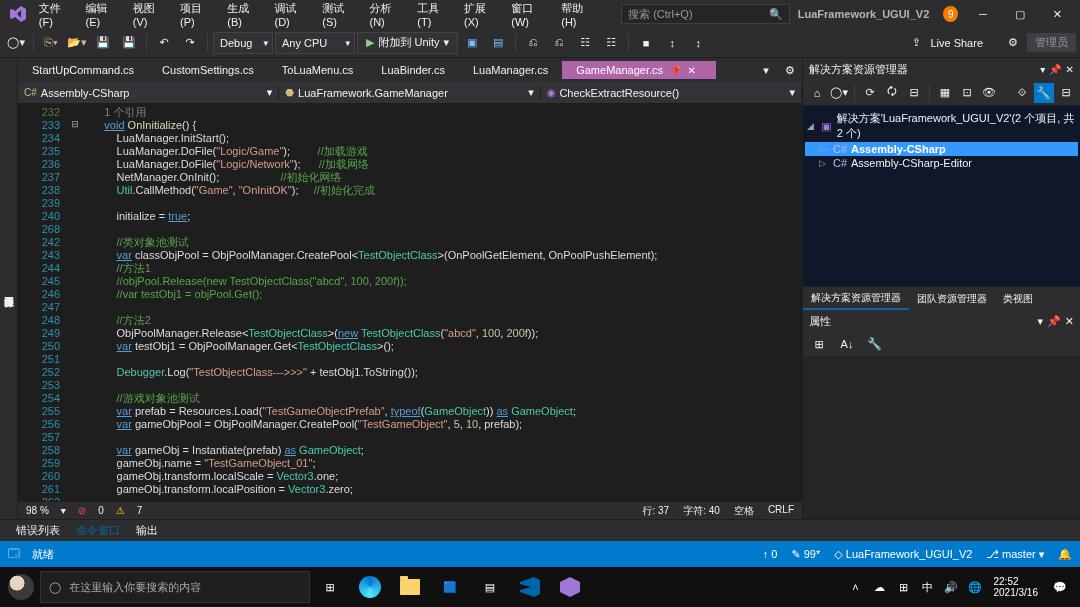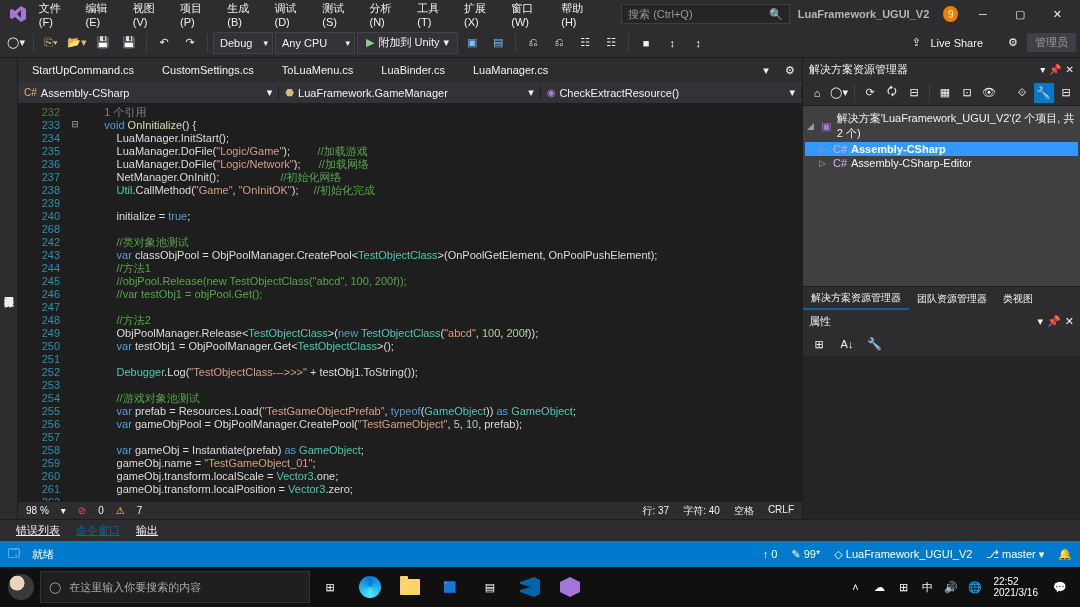--- a/index.html
+++ b/index.html
@@ -31,51 +31,51 @@
 .crumb-bar { height:22px; background:#333337; display:flex; align-items:center; border-bottom:1px solid #1e1e1e; }
 .crumb { flex:1; padding:0 6px; display:flex; align-items:center; gap:4px; color:#f1f1f1; border-right:1px solid #1e1e1e; }
 .crumb .ico { color:#d7ba7d; font-size:10px; }
 .code-pane { flex:1; display:flex; background:#1e1e1e; overflow:hidden; font-family:Consolas,monospace; font-size:11px; }
 .gutter { width:50px; background:#1e1e1e; text-align:right; padding:2px 8px 2px 2px; color:#2b91af; }
 .gutter div { height:13px; line-height:13px; }
 .gutter .g232 { color:#577b3a; }
 .fold { width:14px; background:#1e1e1e; padding-top:15px; color:#a0a0a0; font-size:9px; text-align:center; }
 .code { flex:1; padding:2px 0 2px 4px; line-height:13px; white-space:pre; color:#dcdcdc; }
 .c-gray { color:#808080; }
-.c-kw { color:#569cd6; }
+.c-kw { color:#569cd6;text-decoration:underline; }
 .c-type { color:#4ec9b0; }
 .c-str { color:#d69d85; }
 .c-num { color:#b5cea8; }
 .c-cmt { color:#57a64a; }
 .c-name { color:#dcdcaa; }
 .code-status { height:18px; background:#2d2d30; display:flex; align-items:center; padding:0 8px; color:#f1f1f1; gap:12px; font-size:10px; border-top:1px solid #1e1e1e; }
 .code-status .right { margin-left:auto; display:flex; gap:14px; }
 .err-ico { color:#f44747; }
 .warn-ico { color:#ffcc00; }
-.right-panel { width:278px; background:#404040; border-left:1px solid #1e1e1e; display:flex; flex-direction:column; }
+.right-panel { width:278px; background:#0f172a; border-left:1px solid #1e1e1e; display:flex; flex-direction:column; }
 .panel-header { height:22px; background:#2d2d30; padding:0 6px; display:flex; align-items:center; color:#f1f1f1; }
 .panel-header .close-icons { margin-left:auto; display:flex; gap:4px; font-size:10px; color:#f1f1f1; }
 .panel-tb { height:26px; background:#2d2d30; display:flex; align-items:center; padding:0 4px; gap:2px; border-bottom:1px solid #1e1e1e; }
 .panel-tb .ico { width:20px; height:20px; display:flex; align-items:center; justify-content:center; color:#f1f1f1; cursor:pointer; }
 .panel-search { height:22px; background:#333337; border:1px solid #3f3f46; margin:2px 4px; display:flex; align-items:center; padding:0 6px; color:#999; font-size:11px; }
 .tree { flex:0 0 180px; padding:4px 2px; font-size:11px; overflow:auto; }
 .tree-item { display:flex; align-items:center; gap:4px; padding:1px 2px; }
 .tree-item.sel { background:#3399ff; color:#fff; }
 .tree-ico { width:14px; display:inline-block; text-align:center; }
 .expand { color:#a0a0a0; width:10px; font-size:9px; }
 .sol-ico { color:#a277d8; }
 .proj-ico { color:#cdb4e8; }
 .panel-tabs { height:24px; background:#2d2d30; display:flex; align-items:center; border-top:1px solid #1e1e1e; }
 .panel-tab { padding:3px 8px; color:#f1f1f1; cursor:pointer; font-size:10px; }
 .panel-tab.active { border-bottom:2px solid #0e639c; }
 .props { flex:1; background:#252526; }
 .props-hdr { height:22px; background:#2d2d30; padding:0 6px; display:flex; align-items:center; }
 .props-tb { height:24px; background:#2d2d30; display:flex; align-items:center; padding:0 4px; gap:4px; }
 .bottom-tabs { height:22px; background:#2d2d30; display:flex; align-items:center; padding:0 8px; border-top:1px solid #1e1e1e; }
-.bottom-tab { padding:2px 8px; color:#f1f1f1; cursor:pointer;text-decoration:underline; }
+.bottom-tab { padding:2px 8px; color:#f1f1f1; cursor:pointer; }
 .bottom-tab.active { color:#0e639c; }
 .statusbar { height:26px; background:#007acc; display:flex; align-items:center; padding:0 8px; color:#fff; gap:12px; }
 .statusbar .right { margin-left:auto; display:flex; gap:14px; align-items:center; }
 .taskbar { height:40px; background:#101010; display:flex; align-items:center; padding:0 4px; position:relative; }
 .tb-icon { width:40px; height:40px; display:flex; align-items:center; justify-content:center; color:#fff; cursor:pointer; }
 .tb-search { height:32px; width:270px; background:#1f1f1f; border:1px solid #333; display:flex; align-items:center; padding:0 8px; color:#aaa; gap:8px; margin-left:2px; }
 .tb-time { margin-left:auto; text-align:left; font-size:10px; color:#fff; padding:0 6px; }
 .avatar { width:26px; height:26px; border-radius:50%; background:radial-gradient(circle at 35% 35%, #e8d5c0 30%, #3a3a3a 32%); margin:0 4px; }
 .edge { width:22px; height:22px; border-radius:50%; background:conic-gradient(#0078d4,#50e6ff,#0078d4); }
 .folder-ico { width:20px; height:16px; background:#ffd36b; border-radius:1px; position:relative; }
@@ -158,20 +158,21 @@
 <div class="main">
   <div class="left-strip">服务器资源管理器</div>
 
   <div class="editor-area">
     <div class="doc-tabs">
       <div class="doc-tab">StartUpCommand.cs</div>
       <div class="doc-tab">CustomSettings.cs</div>
       <div class="doc-tab">ToLuaMenu.cs</div>
       <div class="doc-tab">LuaBinder.cs</div>
       <div class="doc-tab">LuaManager.cs</div>
+      <div class="doc-tab active"><span>GameManager.cs</span><span class="pin">📌</span><span class="close">✕</span></div>
       <div class="spacer"></div>
       <div class="tb-btn">▾</div>
       <div class="tb-btn">⚙</div>
     </div>
     <div class="crumb-bar">
       <div class="crumb">
           <span class="ico">C#</span>
           <span>Assembly-CSharp</span>
           <span style="margin-left:auto">▾</span>
         </div>

